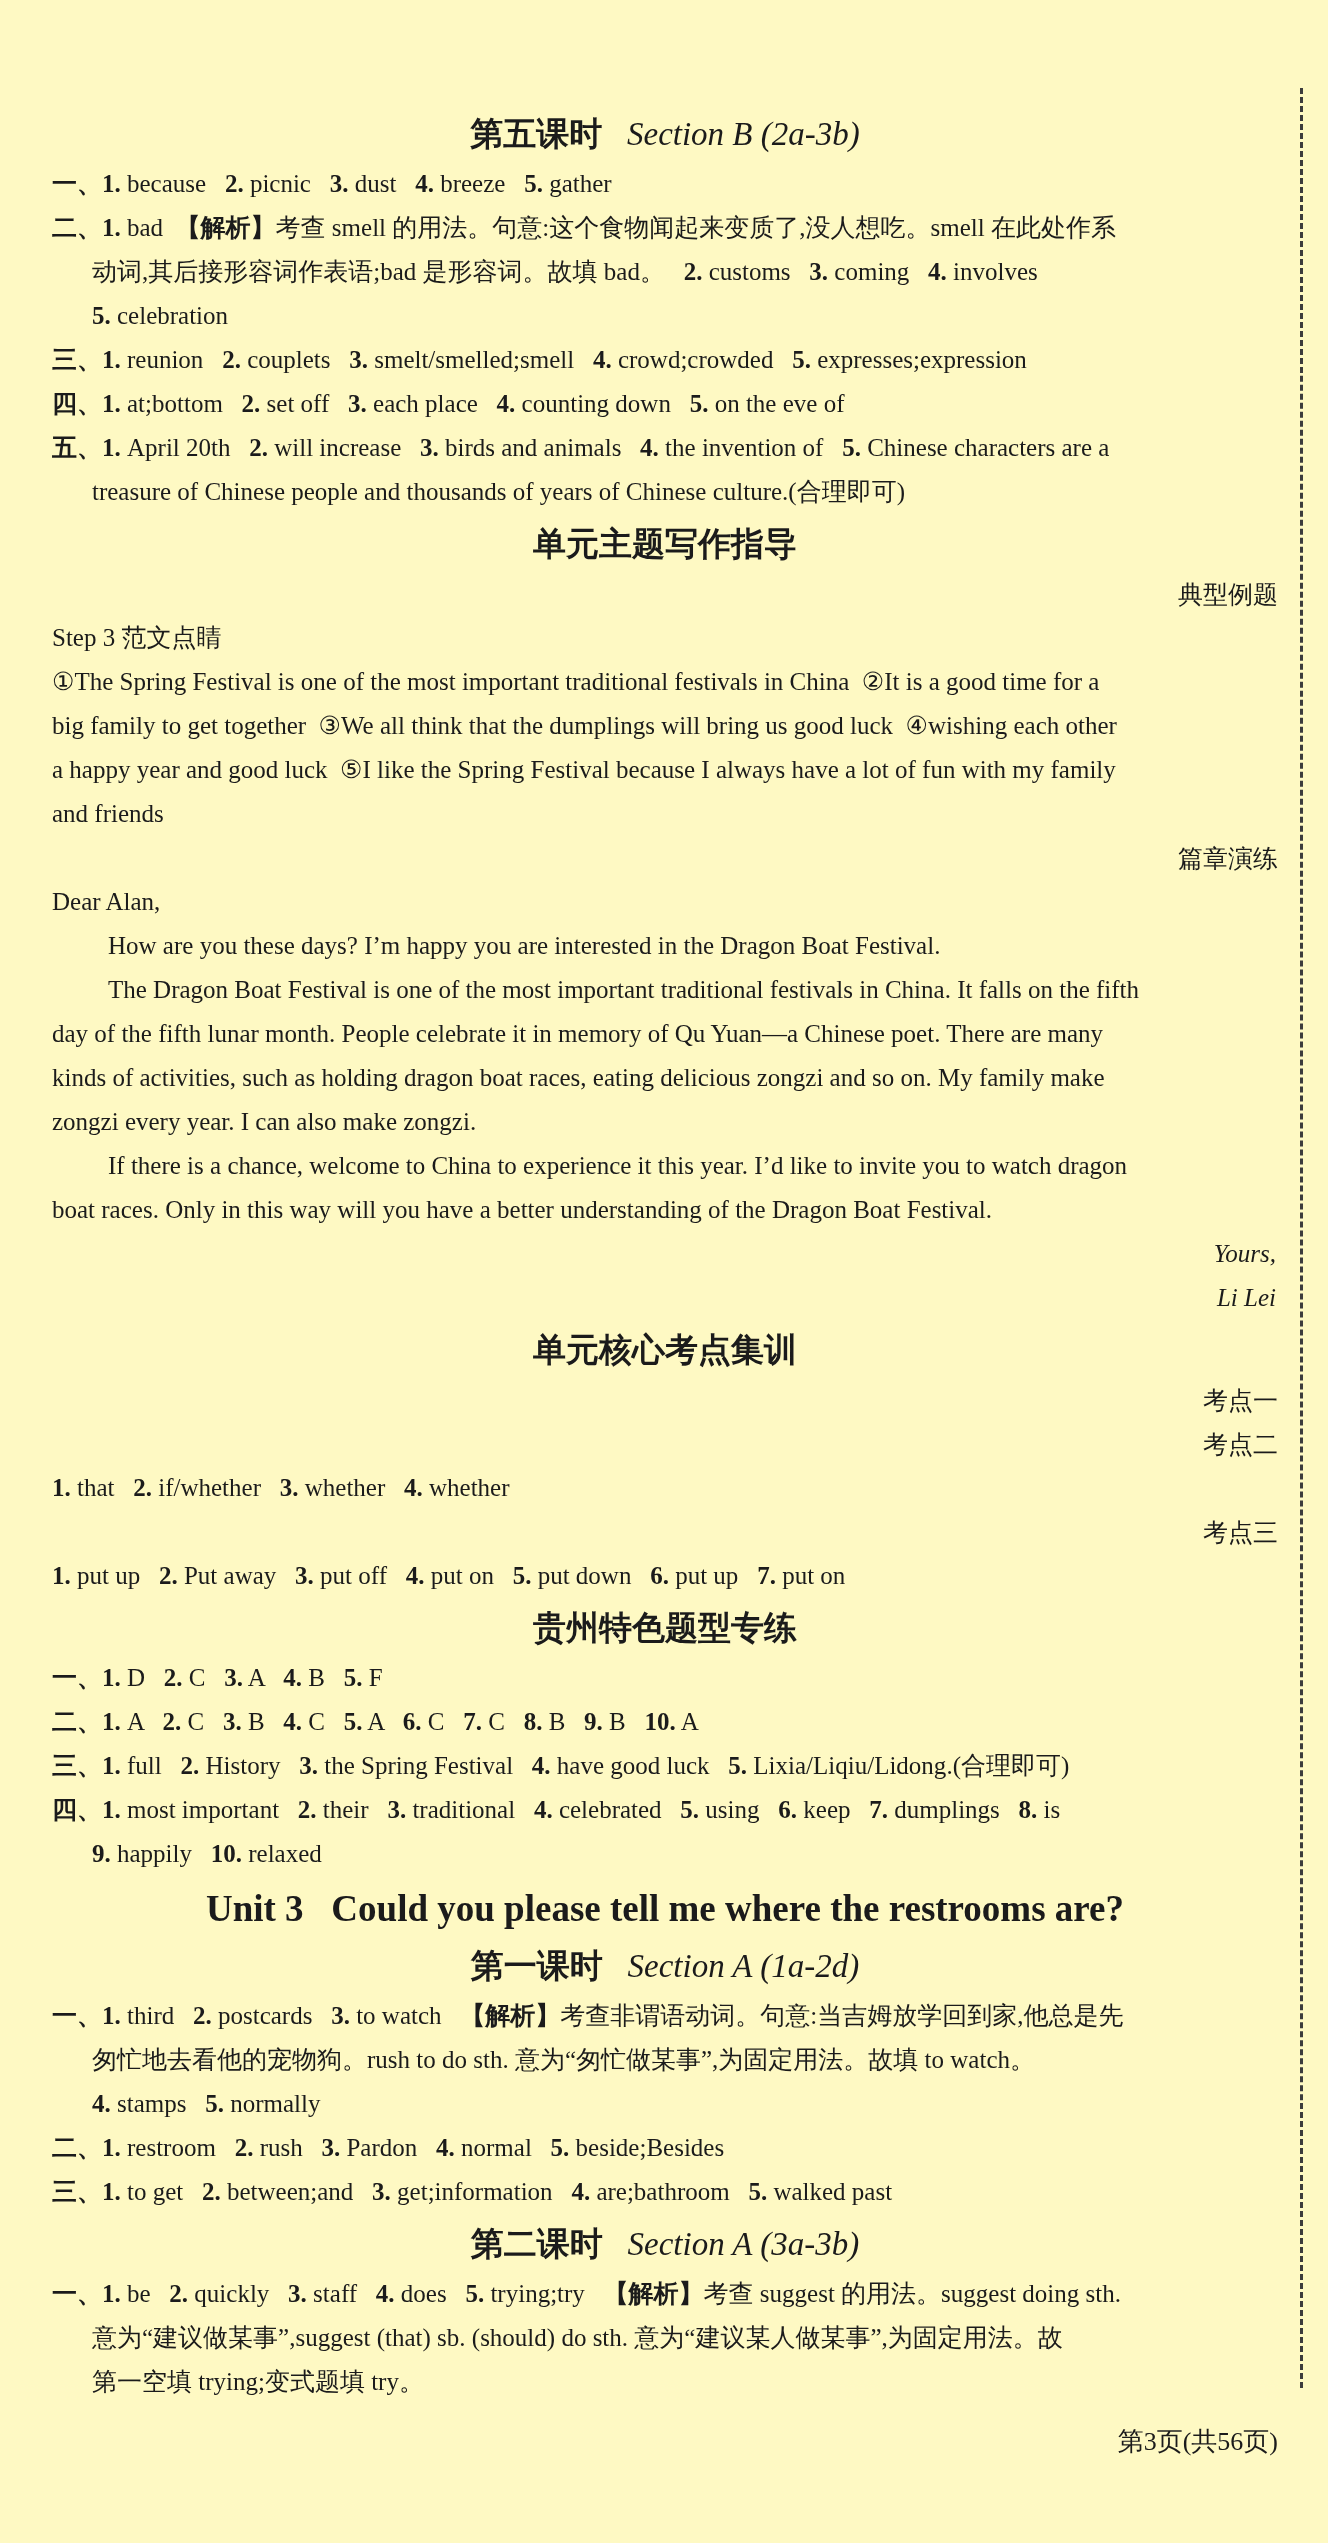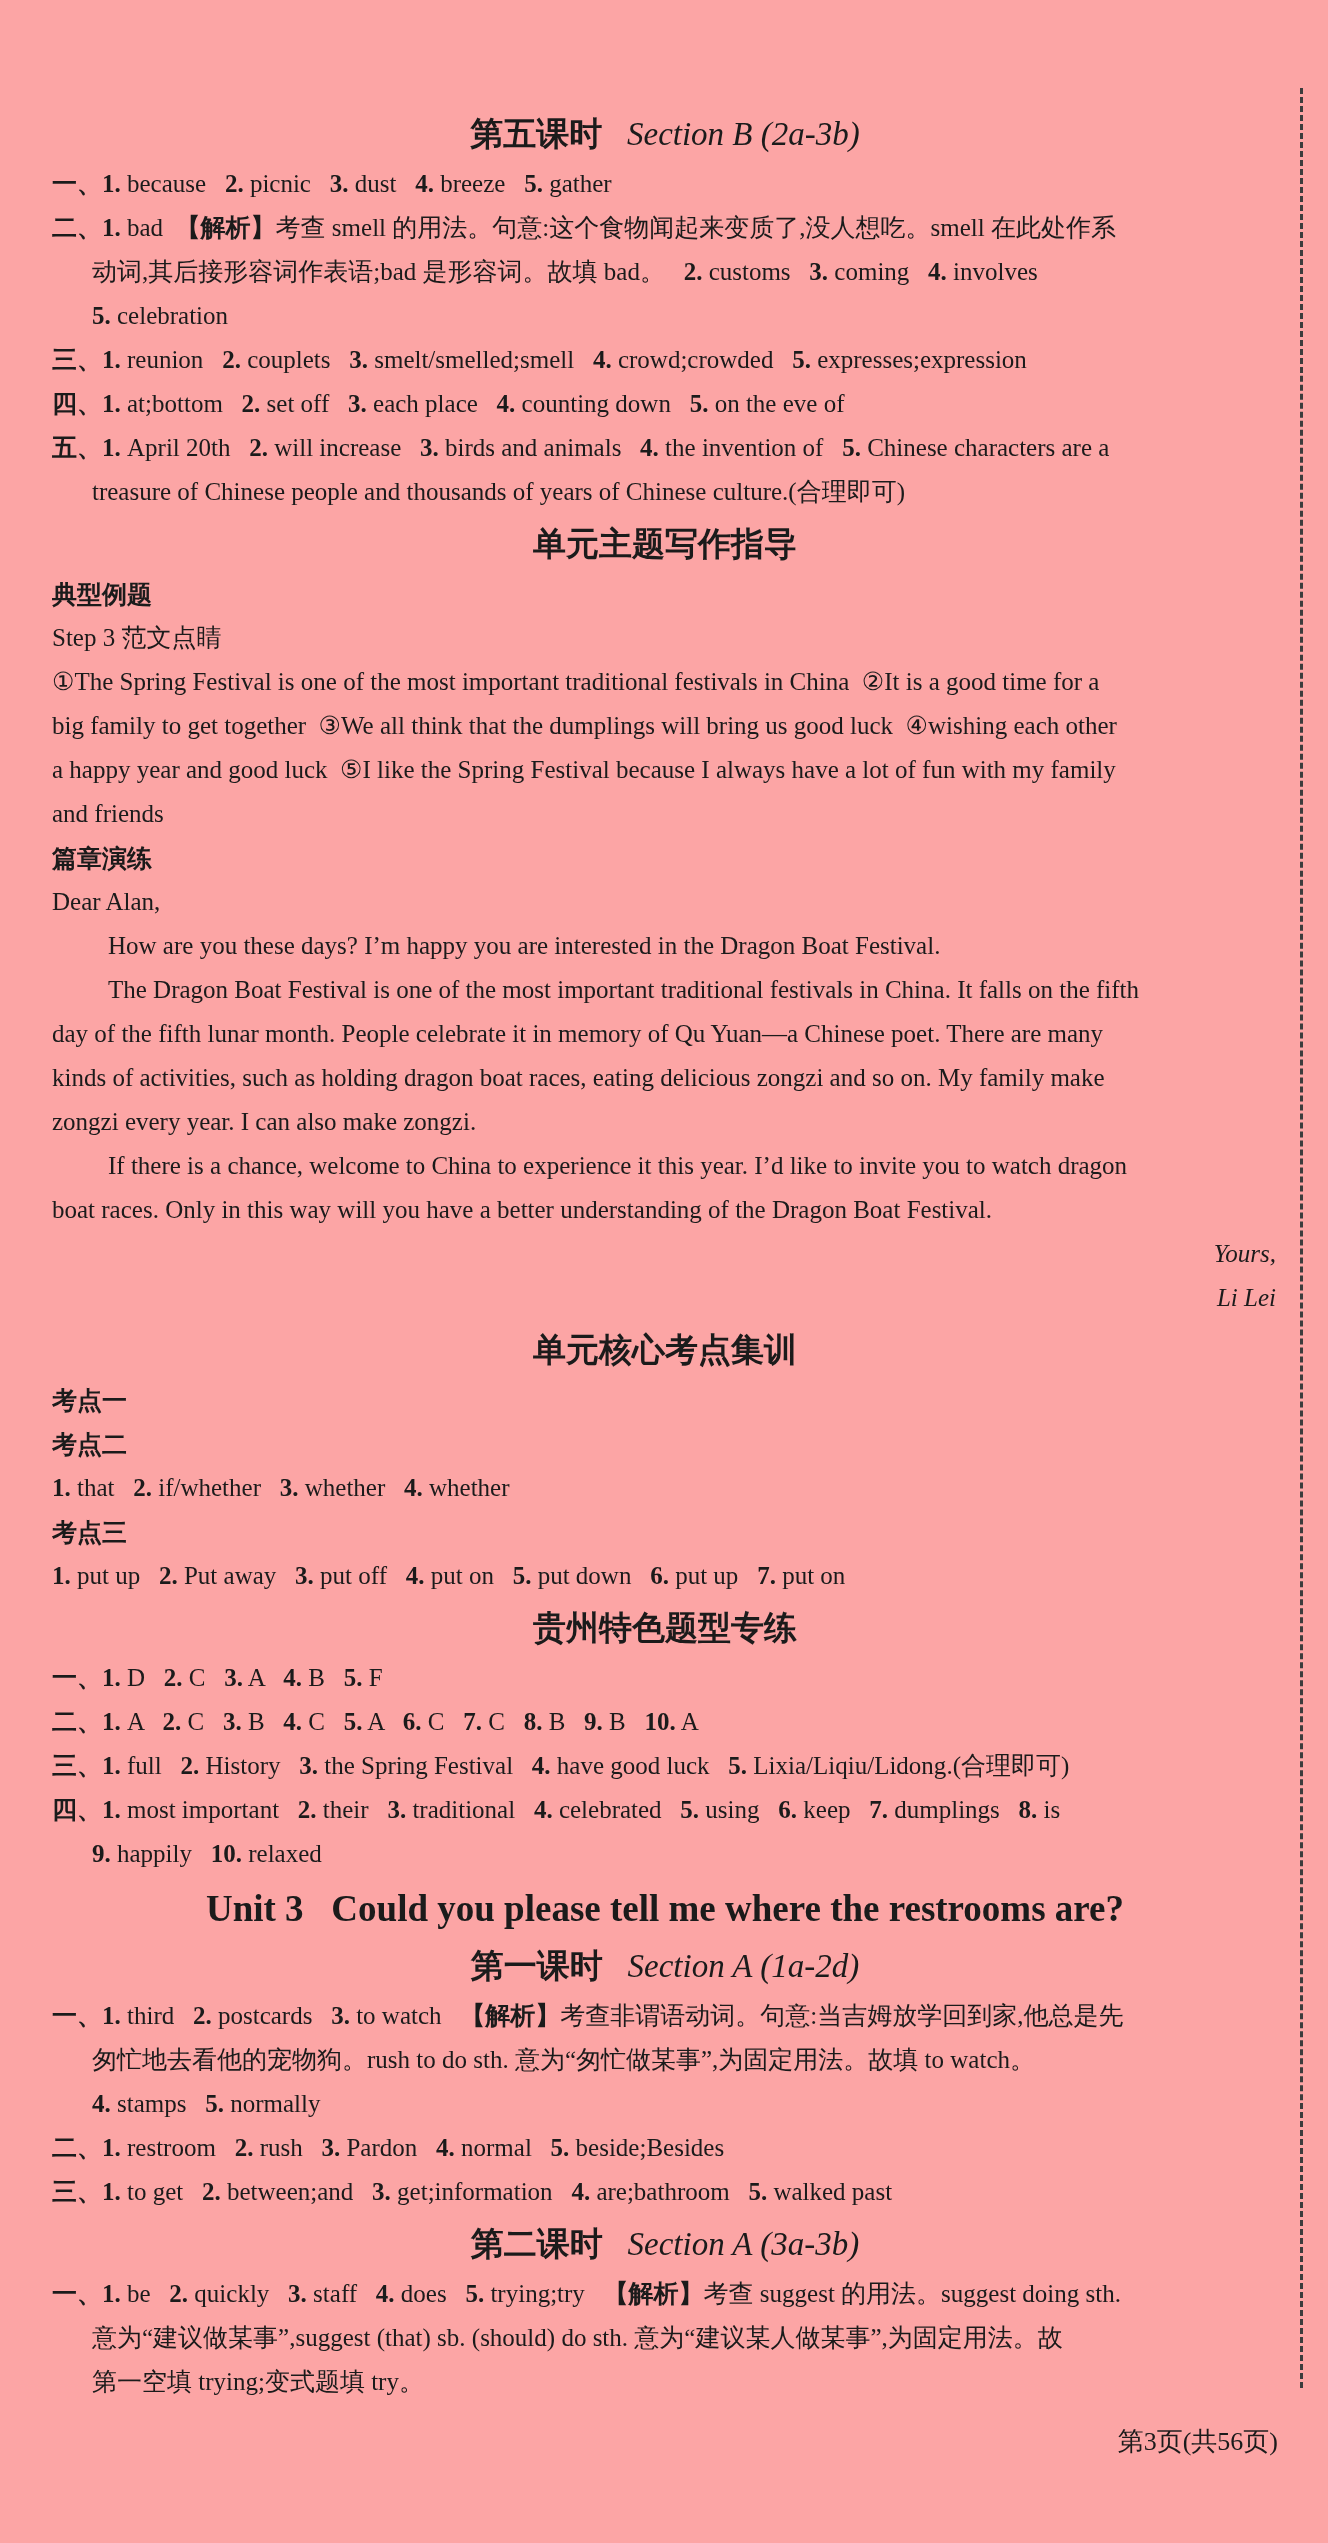--- a/index.html
+++ b/index.html
@@ -1,30 +1,30 @@
 <!DOCTYPE html>
 <html><head>
 <meta charset="utf-8">
 <style>
   html,body{margin:0;padding:0;background:#e8e8e6;}
   .page{
     position:relative;
     width:1328px;height:2543px;
-    background:#fca5a5;
+    background:#fef9c3;
     font-family:"Liberation Serif","DejaVu Serif",serif;
     color:#1b1b1b;
     overflow:hidden;
   }
   .content{position:absolute;left:52px;top:104px;width:1226px;}
   .blk{font-size:25px;line-height:44px;white-space:pre;overflow:hidden;}
   .line{}
   .ind{padding-left:40px;}
   .para{padding-left:56px;}
   .right{text-align:right;padding-right:2px;font-style:italic;}
-  .label{font-weight:bold;font-family:"Liberation Sans","DejaVu Sans",sans-serif;}
+  .label{font-weight:normal;font-family:"Liberation Sans","DejaVu Sans",sans-serif;text-align:right;}
   .h2{text-align:center;font-size:33px;line-height:50px;margin:5px 0 3px;}
   .h1{text-align:center;font-size:37px;line-height:54px;margin:6px 0 2px;font-weight:bold;}
   .sb{font-weight:bold;}
   .si{}
   .shb{font-weight:bold;font-family:"Liberation Sans","DejaVu Sans",sans-serif;}
   .shi{font-style:italic;}
   .footer{text-align:right;font-size:26px;line-height:44px;margin-top:2px;}
   .dash{position:absolute;left:1300px;top:88px;height:2300px;border-left:3px dashed #3c3c3c;}
 </style>
 </head>

